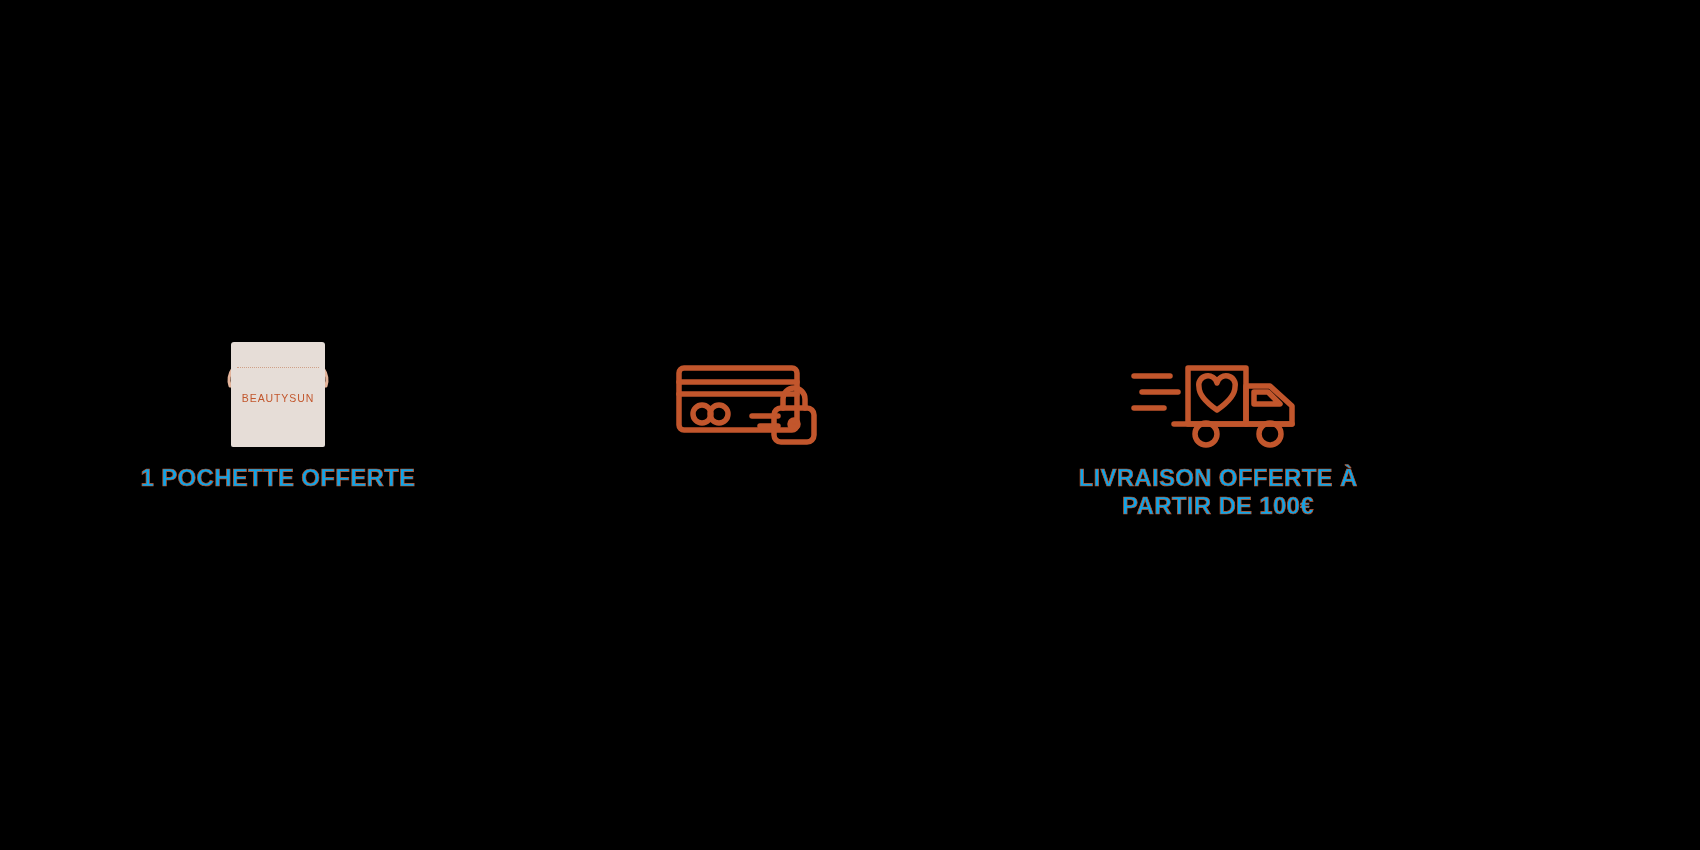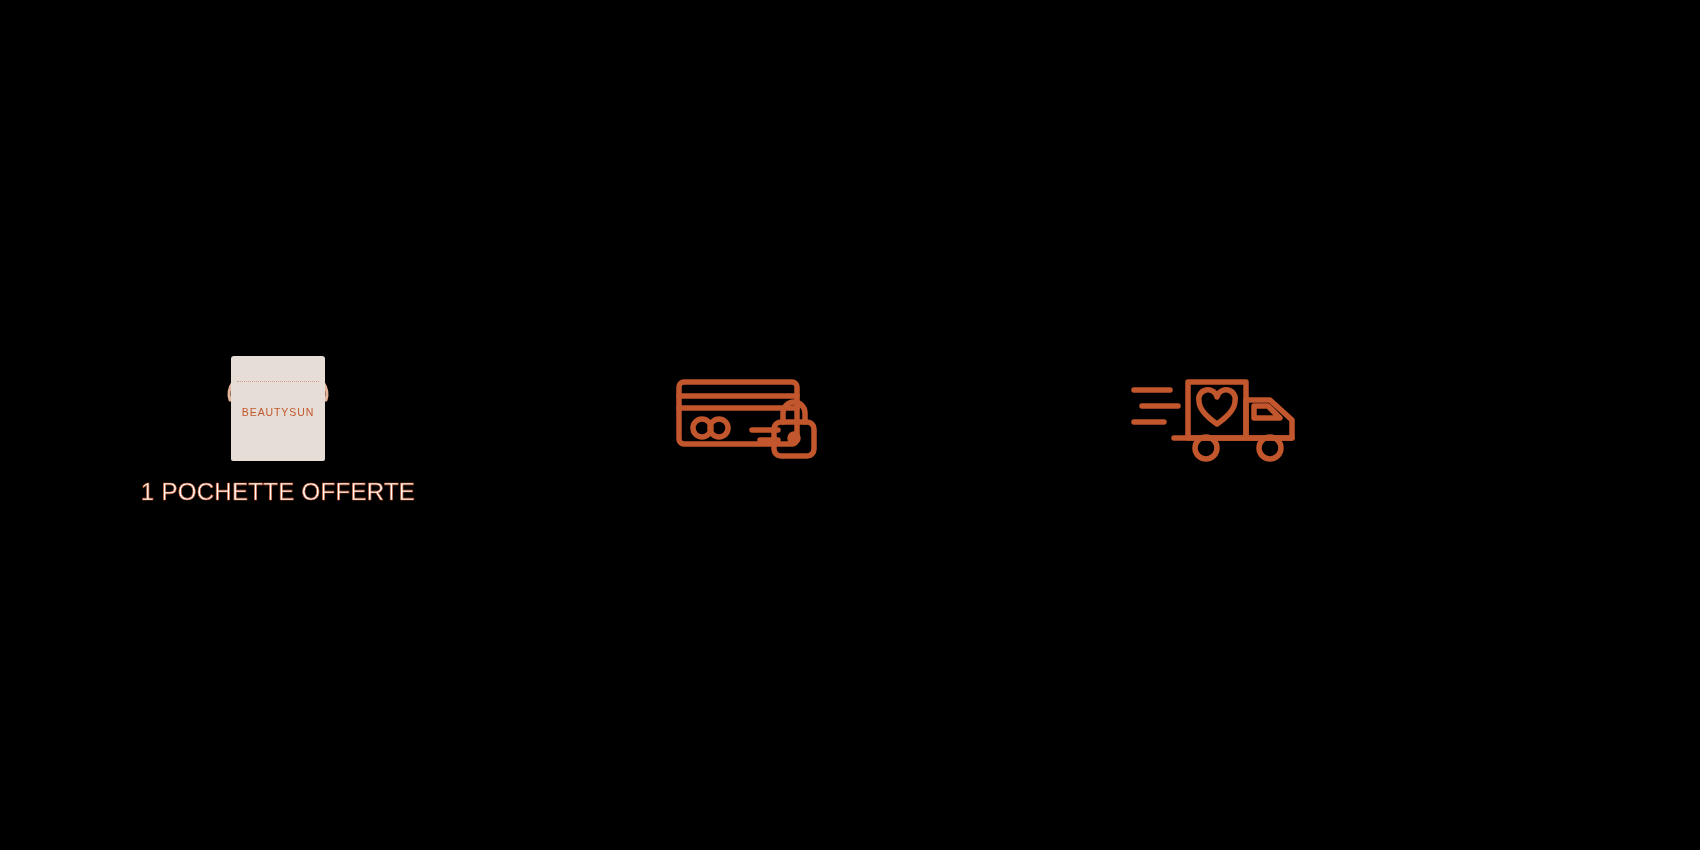--- a/index.html
+++ b/index.html
@@ -42,22 +42,22 @@
   .icon-wrap {
     height: 120px;
     display: flex;
     align-items: flex-end;
     justify-content: center;
     margin-bottom: 14px;
   }
 
   .feature-label {
     text-align: center;
-    color: #ffffff;
-    font-weight: normal;
+    color: #0ea5e9;
+    font-weight: bold;
     font-size: 24px;
     line-height: 1.18;
     letter-spacing: 0.3px;
     text-transform: uppercase;
     font-family: "Liberation Sans", sans-serif;
     -webkit-text-stroke: 0.7px #C2562C;
   }
 
   .feature-label .line { display: block; white-space: nowrap; }
 
@@ -186,17 +186,21 @@
           <path d="M116 26 h24 l22 20 v18 h-46 z"></path>
 
           <path d="M124 32 h14 l12 12 h-26 z"></path>
 
           <line x1="44" y1="64" x2="162" y2="64"></line>
 
           <circle cx="76" cy="74" r="11"></circle>
           <circle cx="140" cy="74" r="11"></circle>
         </svg>
       </div>
+      <div class="feature-label">
+        <span class="line">LIVRAISON OFFERTE À</span>
+        <span class="line">PARTIR DE 100€</span>
+      </div>
     </div>
 
 
   </div>
 </section>
 
 </body></html>

